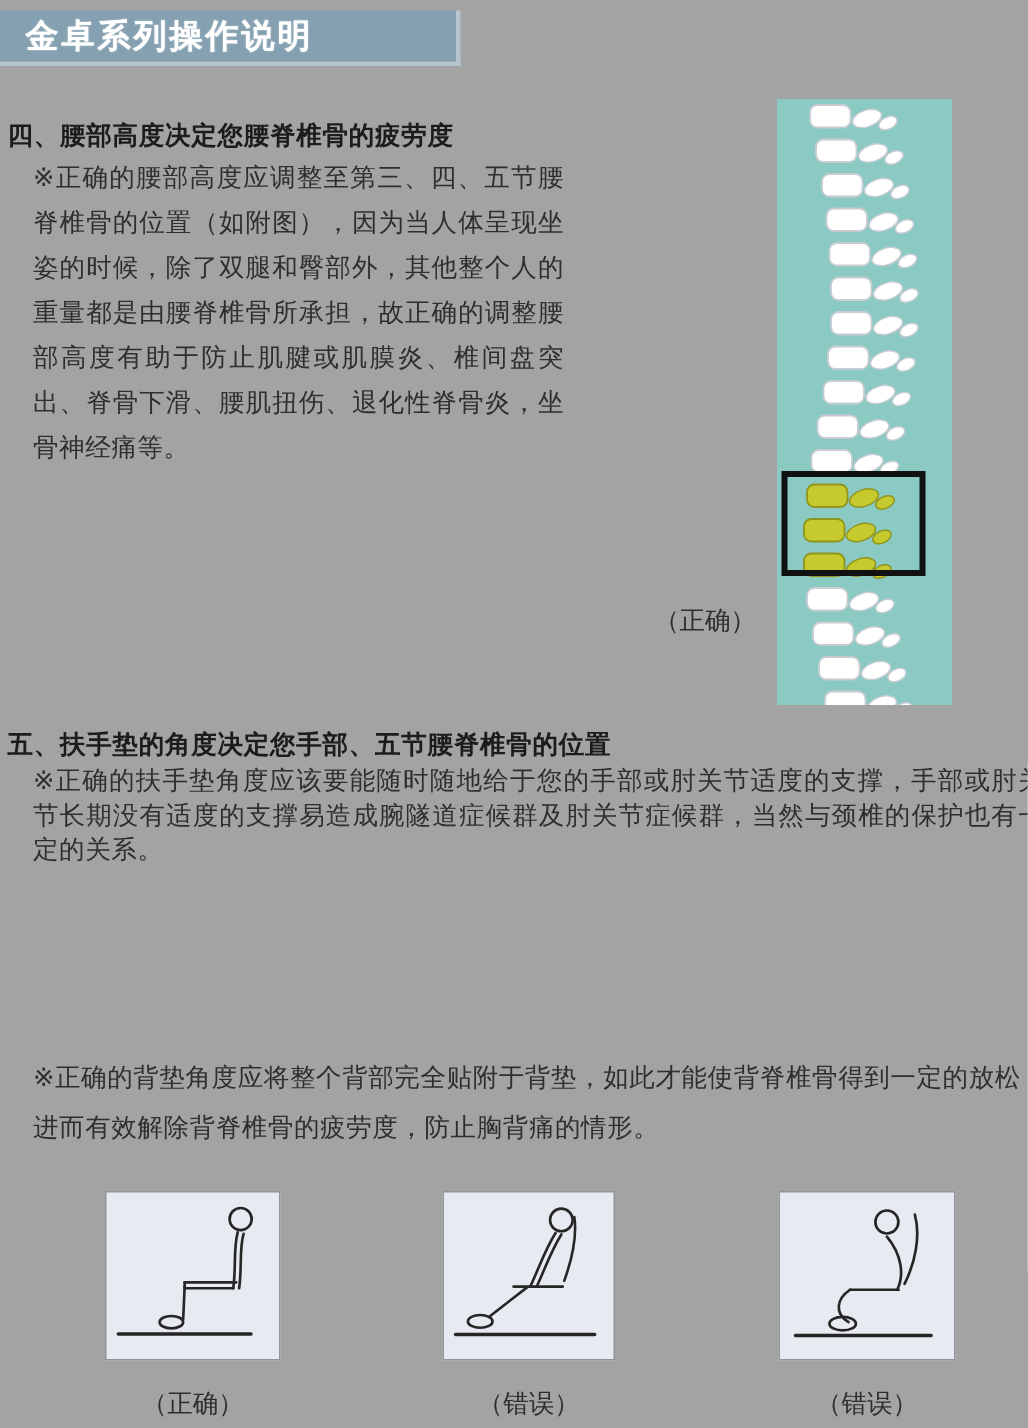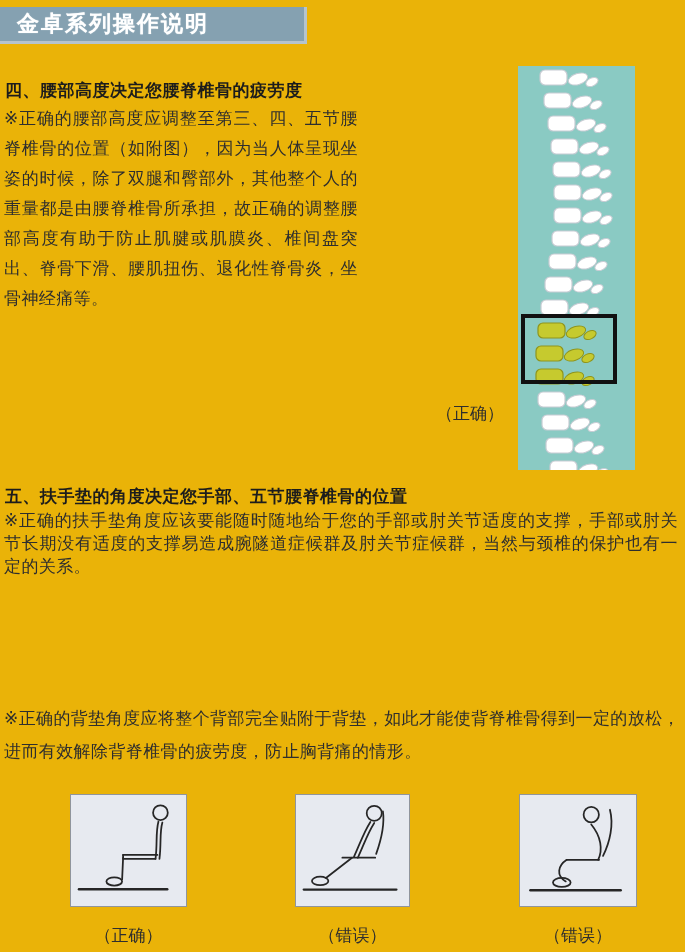--- a/index.html
+++ b/index.html
@@ -7,21 +7,21 @@
   body {
     font-family: "Liberation Sans", "DejaVu Sans", sans-serif;
     background: #e3e6ec;
     color: #2b2b2b;
     overflow: hidden;
   }
   #page {
     position: relative;
     width: 685px;
     height: 952px;
-    background: #eab308;
+    background: #a3a3a3;
   }
   .title-bar {
     position: absolute;
     left: 0; top: 7px;
     width: 307px; height: 37px;
     background: #85a1b1;
     border-right: 3px solid #b6c4cd;
     border-bottom: 3px solid #b6c4cd;
     display: flex;
     align-items: center;
@@ -41,21 +41,21 @@
     font-weight: bold;
     color: #1c1c1c;
     letter-spacing: 0.5px;
     white-space: nowrap;
   }
   #sec4-heading { top: 79px; }
   #sec5-heading { top: 485px; }
   #sec6-heading { top: 666px; }
   .sec-body {
     position: absolute;
-    left: 4px;
+    left: 22px;
     font-size: 17px;
     color: #2e2e2e;
     text-align: justify;
     letter-spacing: 0.4px;
   }
   #sec4-body { top: 104px; width: 354px; line-height: 30px; }
   #sec5-body { top: 509px; width: 674px; line-height: 23px; }
   #sec6-body { top: 702px; width: 676px; line-height: 33px; }
   .spine-figure {
     position: absolute;

